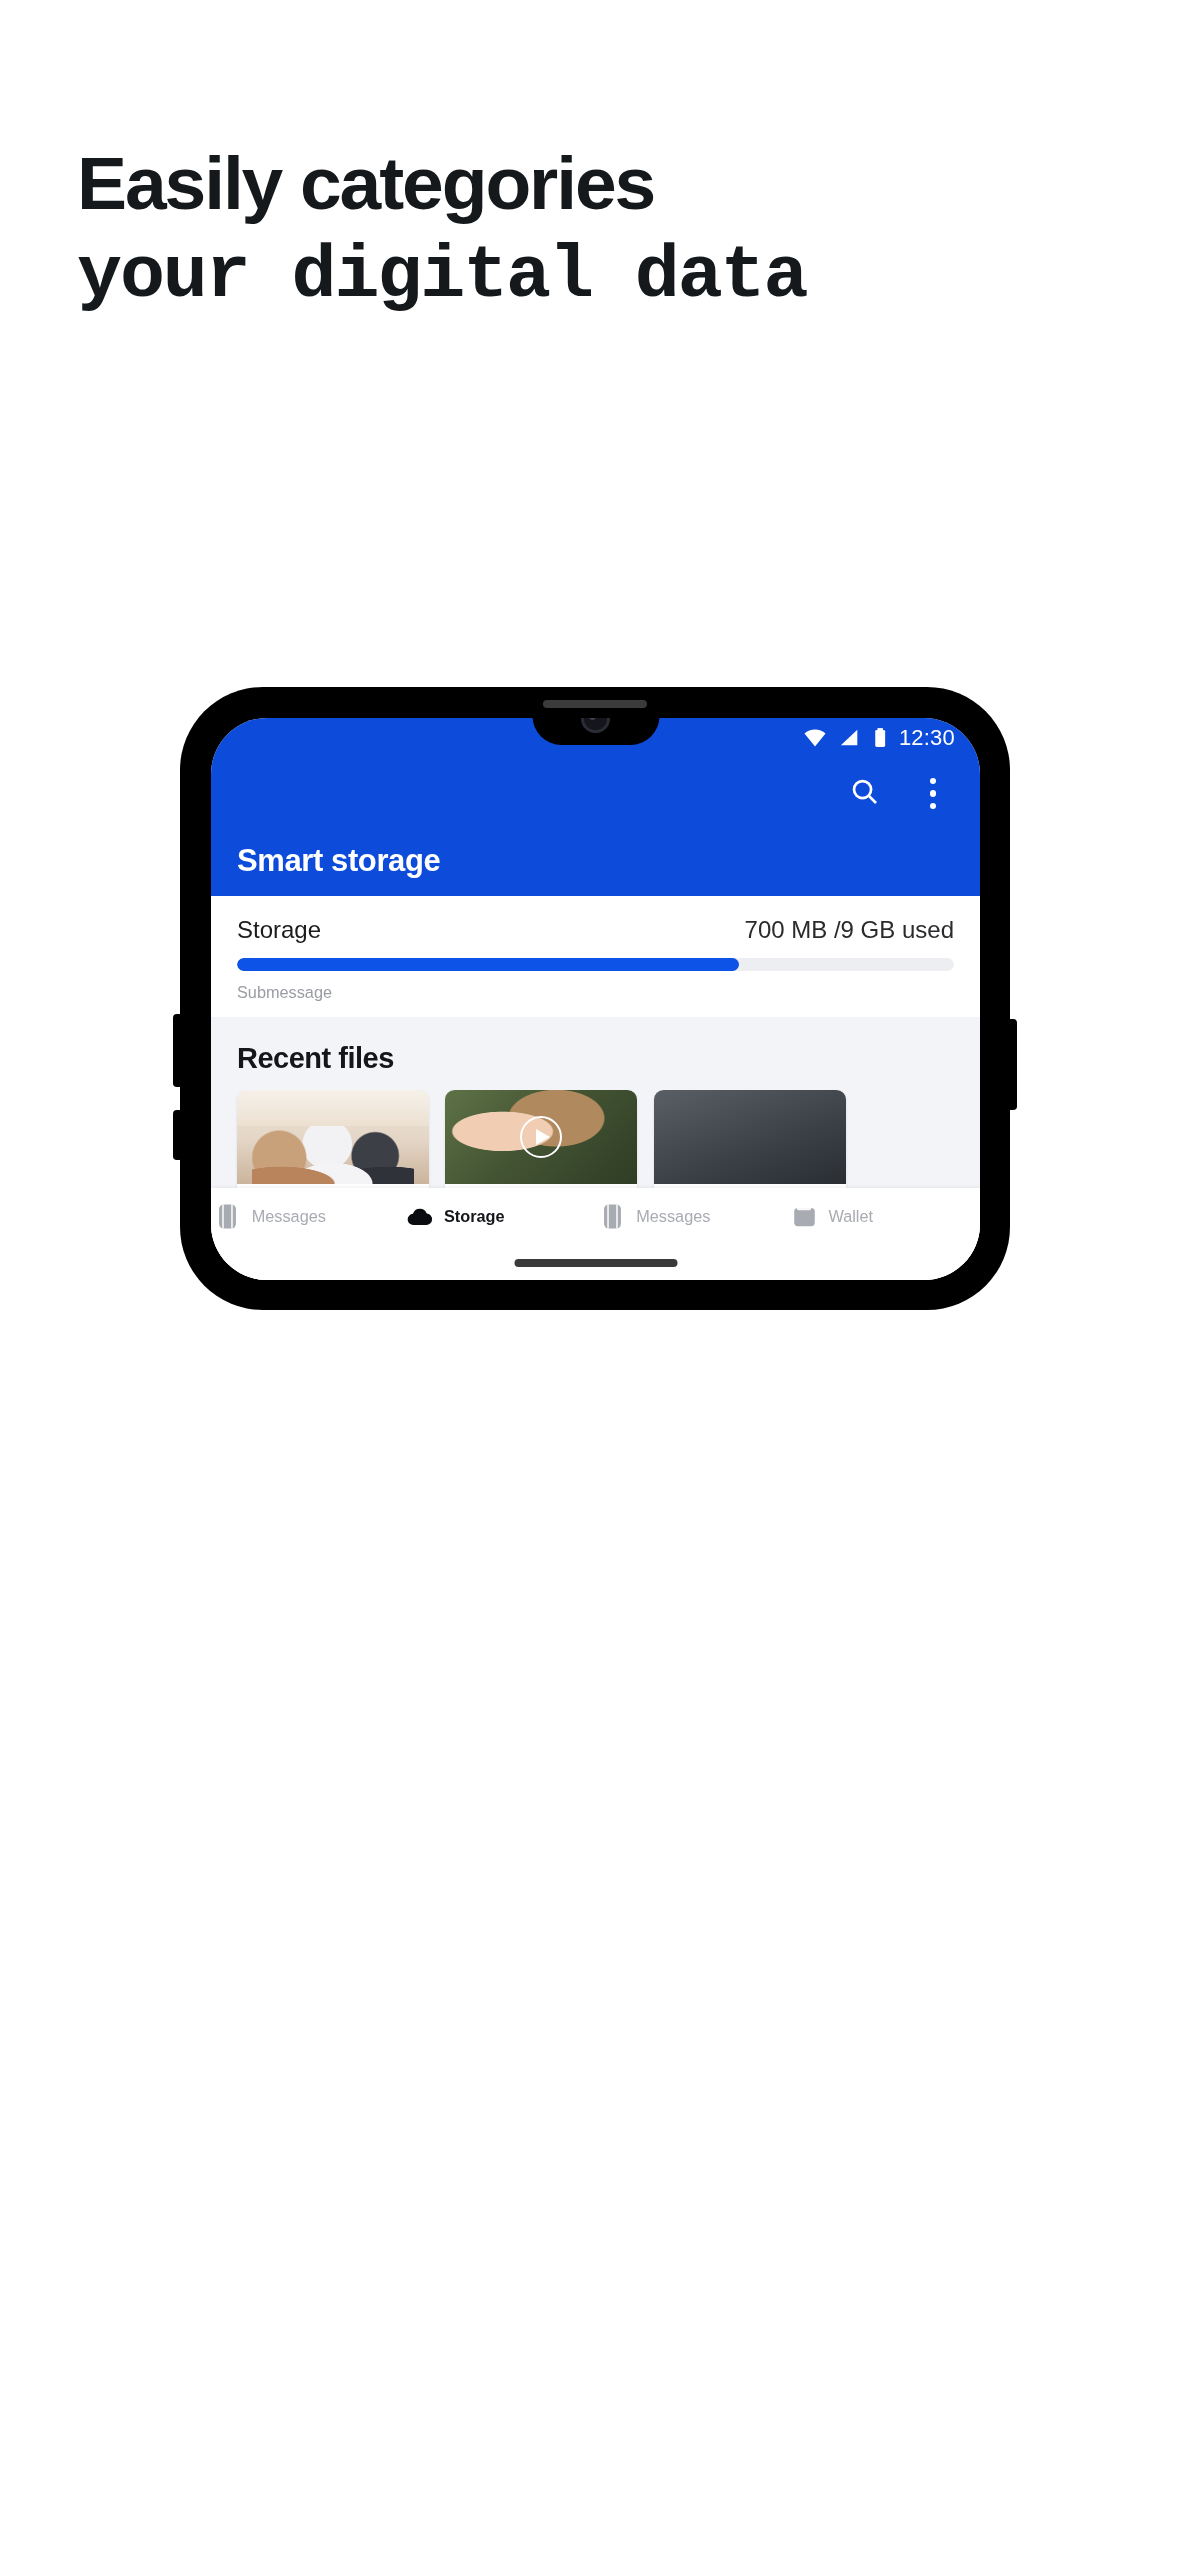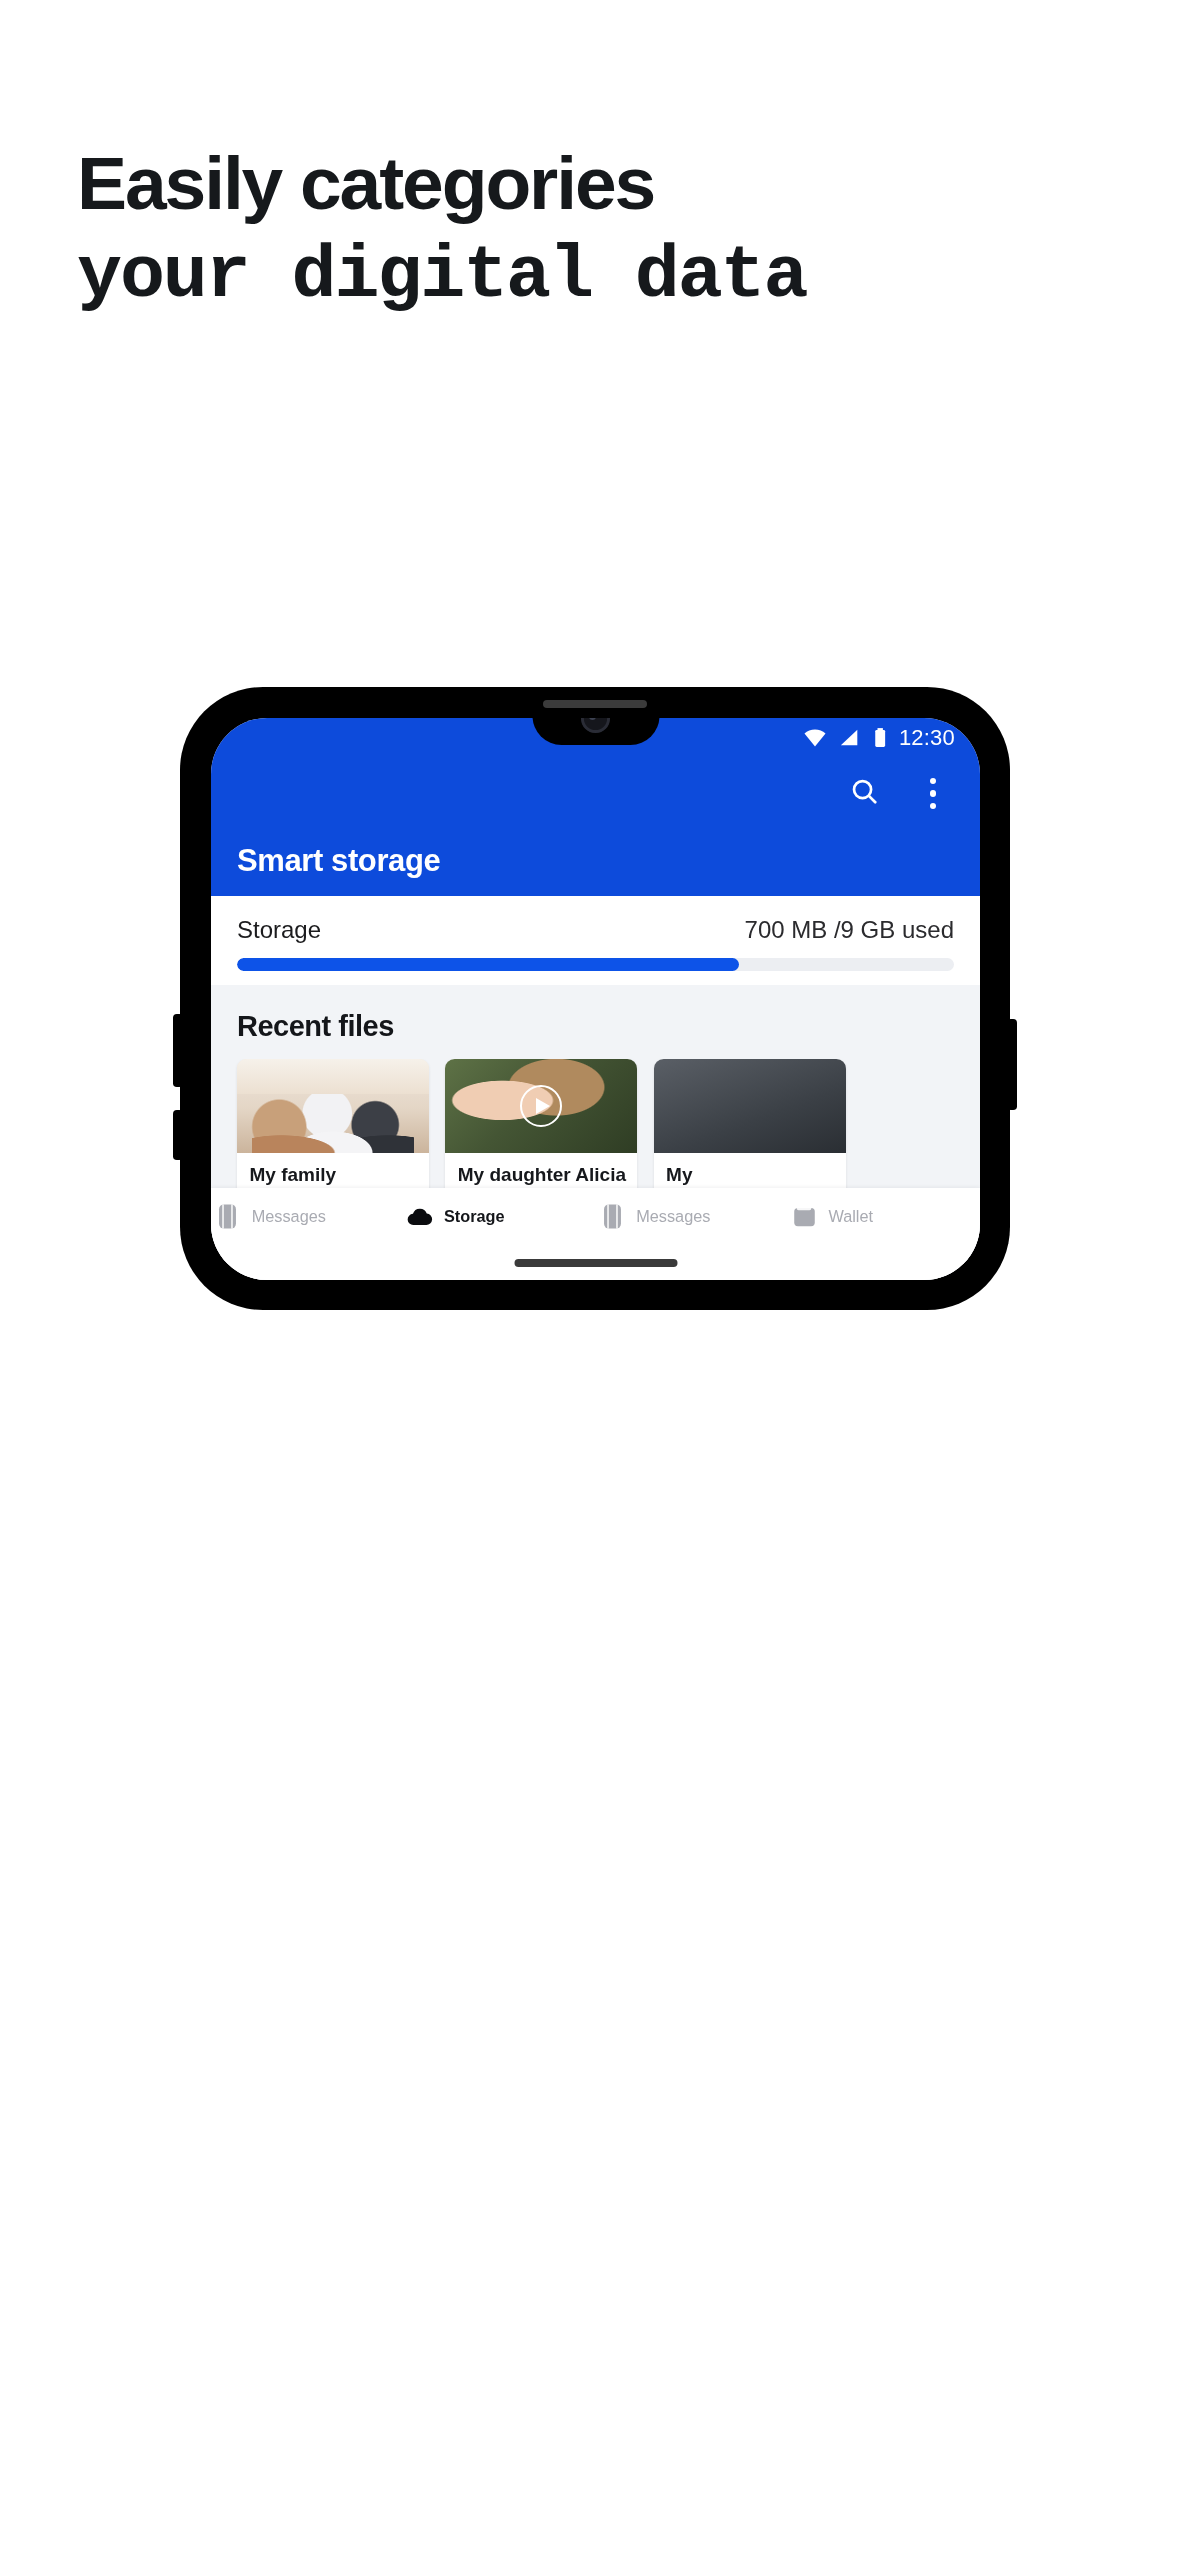--- a/index.html
+++ b/index.html
@@ -313,20 +313,21 @@
       </div>
 
       <div class="storage-card">
         <div class="storage-row">
           <span class="storage-label">Storage</span>
           <span class="storage-value">700 MB /9 GB used</span>
         </div>
         <div class="progress-track">
           <div class="progress-fill" id="progress-fill" style="width: 70%;"></div>
         </div>
+        <div class="storage-sub">Submessage</div>
       </div>
 
       <div class="body">
 
         <div class="section-head">
           <span class="section-title">Recent files</span>
         </div>
 
         <div class="recent-strip" id="recent-strip">
             <div class="file-card">

